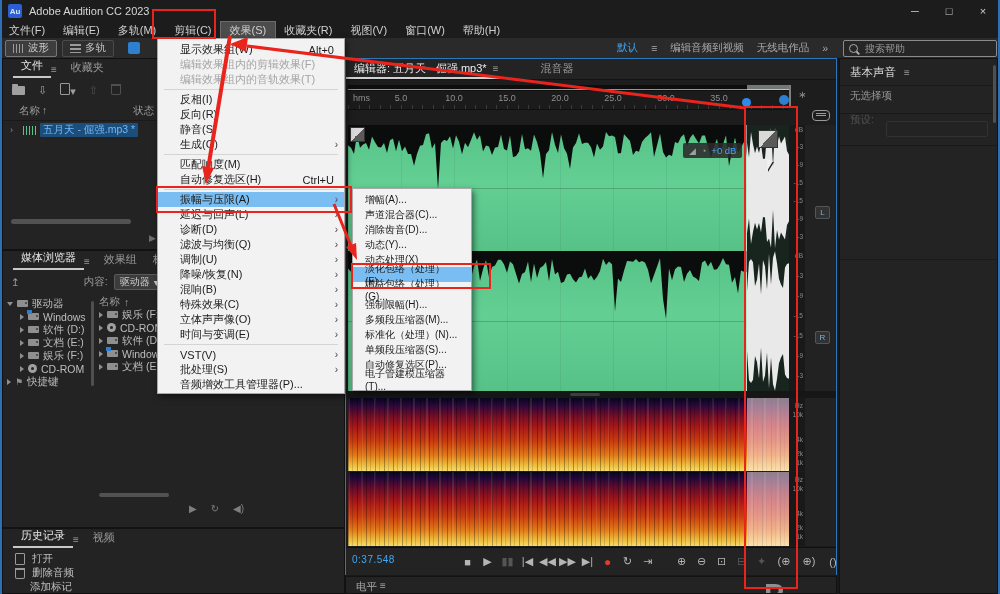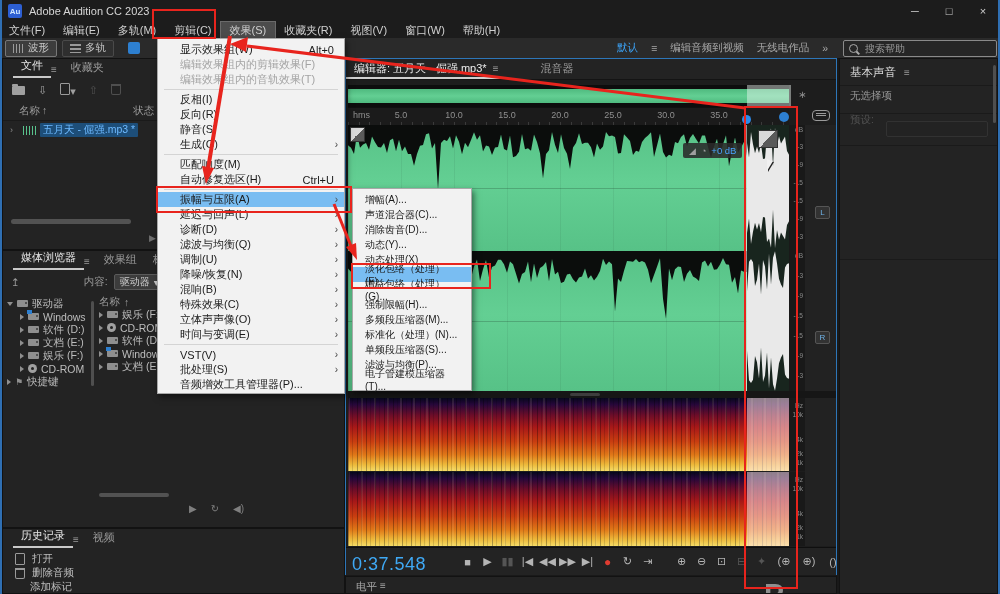--- a/index.html
+++ b/index.html
@@ -85,21 +85,21 @@
   .gutter{position:absolute;background:#222}
   .badge{position:absolute;width:13px;height:11px;background:#323232;border:1px solid #555;border-radius:2px;
          color:#6fb3e8;font-size:8px;display:flex;align-items:center;justify-content:center}
   .spec{position:absolute;overflow:hidden;background:
     repeating-linear-gradient(90deg,rgba(0,0,0,.30) 0 1px,transparent 1px 4px,rgba(0,0,0,.14) 4px 5px,transparent 5px 9px),
     repeating-linear-gradient(90deg,rgba(255,240,180,.10) 0 2px,transparent 2px 13px),
     linear-gradient(180deg,#07071e 0%,#27073a 9%,#6e0d28 24%,#a81818 40%,#c93e10 60%,#e07818 78%,#edb83a 91%,#f5dc66 100%)}
   .specsel{position:absolute;background:rgba(255,225,232,.55)}
   .freq{position:absolute;right:2px;font-size:6.5px;color:#8a8a8a}
   .tbar{position:absolute;background:#232323;border-top:1px solid #0f0f0f;display:flex;align-items:center}
-  .time{position:absolute;left:6px;top:6px;font-size:18px;color:#3fa9f5;letter-spacing:.5px}
+  .time{position:absolute;left:6px;top:6px;font-size:10px;color:#3fa9f5;letter-spacing:.5px}
   .tb{width:19px;text-align:center;color:#b5b5b5;font-size:11px;flex:0 0 auto}
   .tb.dim{color:#555}
   .tb.rec{color:#e03c31;font-size:12px}
   .levels{left:345px;top:576px;width:492px;height:18px;background:#232323;border:1px solid #121212;box-sizing:border-box;
           font-size:10.5px;color:#a8a8a8;overflow:hidden}
   .wmark{position:absolute;left:418px;top:0px;font-size:30px;font-weight:bold;color:#8f8f8f}
   
   .rpanel{left:839px;top:58px;width:159px;height:536px;background:#232323;border:1px solid #121212;box-sizing:border-box;font-size:10.5px}
   .rdiv{position:absolute;left:0;width:100%;height:1px;background:#1a1a1a}
   
@@ -343,21 +343,21 @@
     <span style="margin-left:28px" class="ptab">混音器</span>
   </div>
 
   <div class="abs" style="left:2px;top:26px;width:441px;height:22px;background:#0d0d0d">
     <div class="abs" style="left:0;top:4px;width:100%;height:14px;background:linear-gradient(180deg,#4fba7f,#63cf93 50%,#4fba7f)"></div>
     <div class="abs" style="left:399px;top:0;width:44px;height:22px;background:rgba(240,248,244,.45)"></div>
   </div>
   <div class="abs" style="left:452px;top:30px;color:#8f8f8f;font-size:10px">∗</div>
   <div class="abs pill" style="left:466px;top:30px"></div>
 
-  <div class="abs ruler" style="left:2px;top:48px;width:441px;height:18px">
+  <div class="abs ruler" style="left:2px;top:31px;width:441px;height:18px">
     <span style="position:absolute;left:5px;top:2px">hms</span>
     <span class="tick" style="left:53px">5.0</span>
     <span class="tick" style="left:106px">10.0</span>
     <span class="tick" style="left:159px">15.0</span>
     <span class="tick" style="left:212px">20.0</span>
     <span class="tick" style="left:265px">25.0</span>
     <span class="tick" style="left:318px">30.0</span>
     <span class="tick" style="left:371px">35.0</span>
     <span style="position:absolute;left:394px;top:7px;width:9px;height:9px;border-radius:50%;background:#2d8ceb"></span>
     <span style="position:absolute;left:431px;top:4px;width:10px;height:10px;border-radius:50%;background:#2d7fd0"></span>
@@ -602,21 +602,21 @@
   <div class="mrow">
       <span>多频段压缩器(M)...</span>
     </div>
   <div class="mrow">
       <span>标准化（处理）(N)...</span>
     </div>
   <div class="mrow">
       <span>单频段压缩器(S)...</span>
     </div>
   <div class="mrow">
-      <span>滤波与均衡(P)...</span>
+      <span>自动修复选区(P)...</span>
     </div>
   <div class="mrow">
       <span>电子管建模压缩器(T)...</span>
     </div>
 </div>
 
 <div class="ann" style="left:152px;top:9px;width:60px;height:26px"></div>
 <div class="ann" style="left:156px;top:186px;width:192px;height:23px"></div>
 <div class="ann" style="left:351px;top:263px;width:136px;height:22px"></div>
 <div class="ann" style="left:744px;top:106px;width:50px;height:479px"></div>

